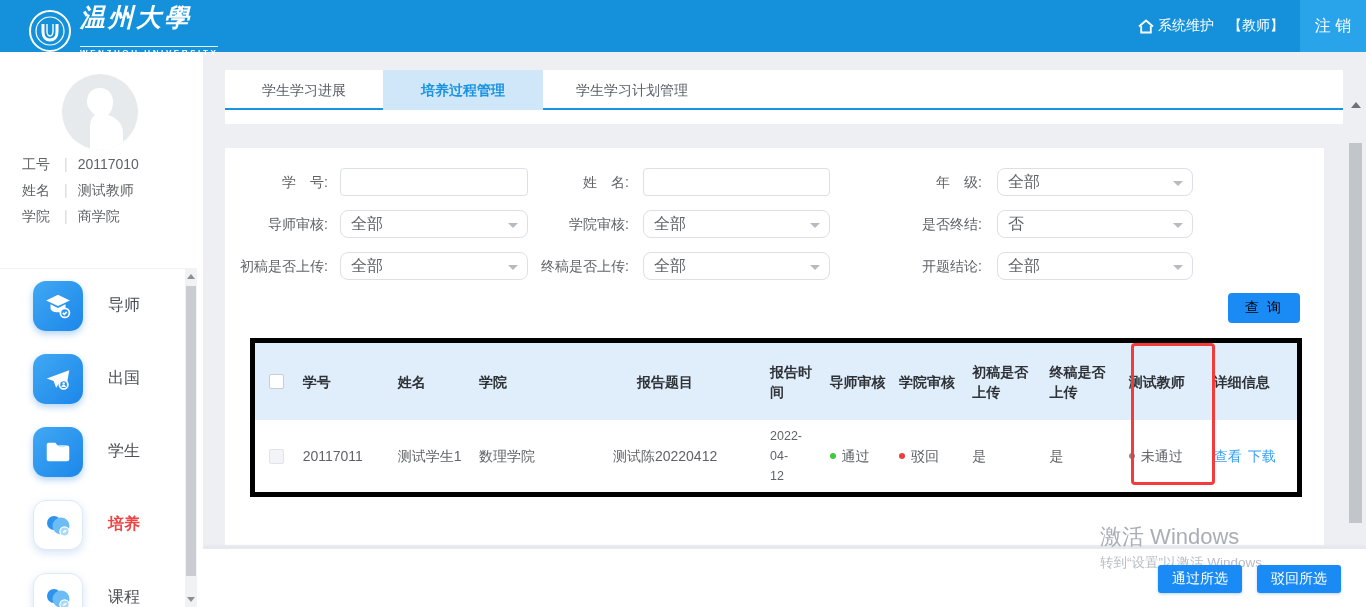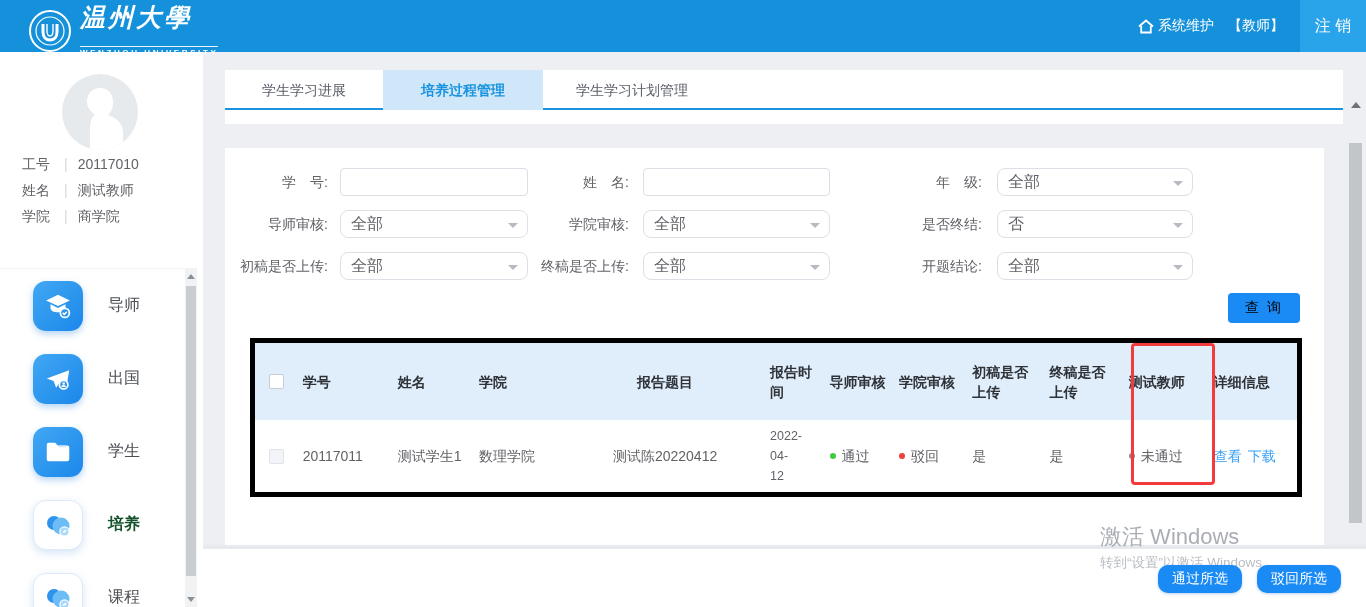--- a/index.html
+++ b/index.html
@@ -24,21 +24,21 @@
   .avatar { position:absolute; left:62px; top:22px; width:76px; height:76px; border-radius:50%; background:#e7eaed; overflow:hidden; }
   .profile { position:absolute; left:22px; top:104px; font-size:14px; color:#606266; }
   .profile-row { display:flex; align-items:flex-start; height:26px; }
   .profile-row .plabel { width:32px; }
   .profile-row .psep { color:#d4d7dc; margin:0 10px; }
   .menu { position:absolute; left:0; top:216px; width:185px; border-top:1px solid #f0f2f5; }
   .menu-item { height:73px; display:flex; align-items:center; cursor:pointer; }
   .menu-icon { width:50px; height:50px; margin-left:33px; border-radius:13px; display:flex; align-items:center; justify-content:center; background:linear-gradient(135deg,#41a8f3,#1b87ea); box-shadow:0 3px 7px rgba(40,130,220,.35); }
   .menu-icon.light { background:#fff; border:1px solid #ddeafa; box-shadow:0 3px 9px rgba(90,150,220,.25); }
   .menu-label { margin-left:25px; font-size:16px; color:#4c4f55; }
-  .menu-item.active .menu-label { color:#14532d; font-weight:bold; }
+  .menu-item.active .menu-label { color:#ef4444; font-weight:bold; }
 
   
   .side-scroll { position:absolute; left:185px; top:216px; width:12px; height:339px; background:#f1f2f4; }
   .side-thumb { position:absolute; left:1px; top:18px; width:10px; height:290px; background:#c9ccd1; }
   .arr { width:0; height:0; position:absolute; left:2px; }
   .arr-up { top:6px; border-left:4px solid transparent; border-right:4px solid transparent; border-bottom:5px solid #8b9097; }
   .arr-down { bottom:5px; border-left:4px solid transparent; border-right:4px solid transparent; border-top:5px solid #8b9097; }
 
   
   .tab-card { position:absolute; left:225px; top:70px; width:1118px; height:54px; background:#fff; }
@@ -71,21 +71,21 @@
   .time-cell span { display:block; }
   .cbx { width:15px; height:15px; border:1px solid #c8ccd4; border-radius:2px; background:#fff; cursor:pointer; }
   .cbx.dim { background:#f2f4f7; border-color:#e0e3e9; }
   .dot { display:inline-block; width:6px; height:6px; border-radius:50%; margin-right:6px; flex:none; }
   .lnk { color:#3aa1f5; cursor:pointer; margin-right:6px; white-space:nowrap; }
 
   .red-box { position:absolute; left:1131px; top:343px; width:84px; height:142px; border:3px solid #f43b3b; border-radius:4px; z-index:5; pointer-events:none; }
 
   
   .footer { position:absolute; left:203px; top:548px; width:1163px; height:59px; background:#fff; border-top:1px solid #e8eaee; box-shadow:0 -2px 3px rgba(160,165,175,.12); z-index:3; }
-  .foot-btn { position:absolute; top:565px; width:84px; height:28px; background:#1a8af5; color:#fff; font-size:14px; border:none; border-radius:10px; cursor:pointer; z-index:7; font-family:inherit; box-shadow:0 1px 3px rgba(20,100,200,.3); }
+  .foot-btn { position:absolute; top:565px; width:84px; height:28px; background:#1a8af5; color:#fff; font-size:14px; border:none; border-radius:3px; cursor:pointer; z-index:7; font-family:inherit; box-shadow:0 1px 3px rgba(20,100,200,.3); }
   .btn-approve { left:1158px; } .btn-reject { left:1257px; }
 
   .watermark { position:absolute; left:1100px; top:524px; z-index:6; color:#aaaeb4; pointer-events:none; }
   .wm1 { font-size:22px; line-height:26px; }
   .wm2 { font-size:13.5px; color:#b9bdc3; margin-top:4px; }
 
   
   .main-scroll-up { position:absolute; left:1351px; top:102px; width:0; height:0; border-left:5px solid transparent; border-right:5px solid transparent; border-bottom:6px solid #6f7378; z-index:4; }
   .main-thumb { position:absolute; left:1349px; top:143px; width:13px; height:380px; background:#c2c5ca; z-index:4; }
 </style>

